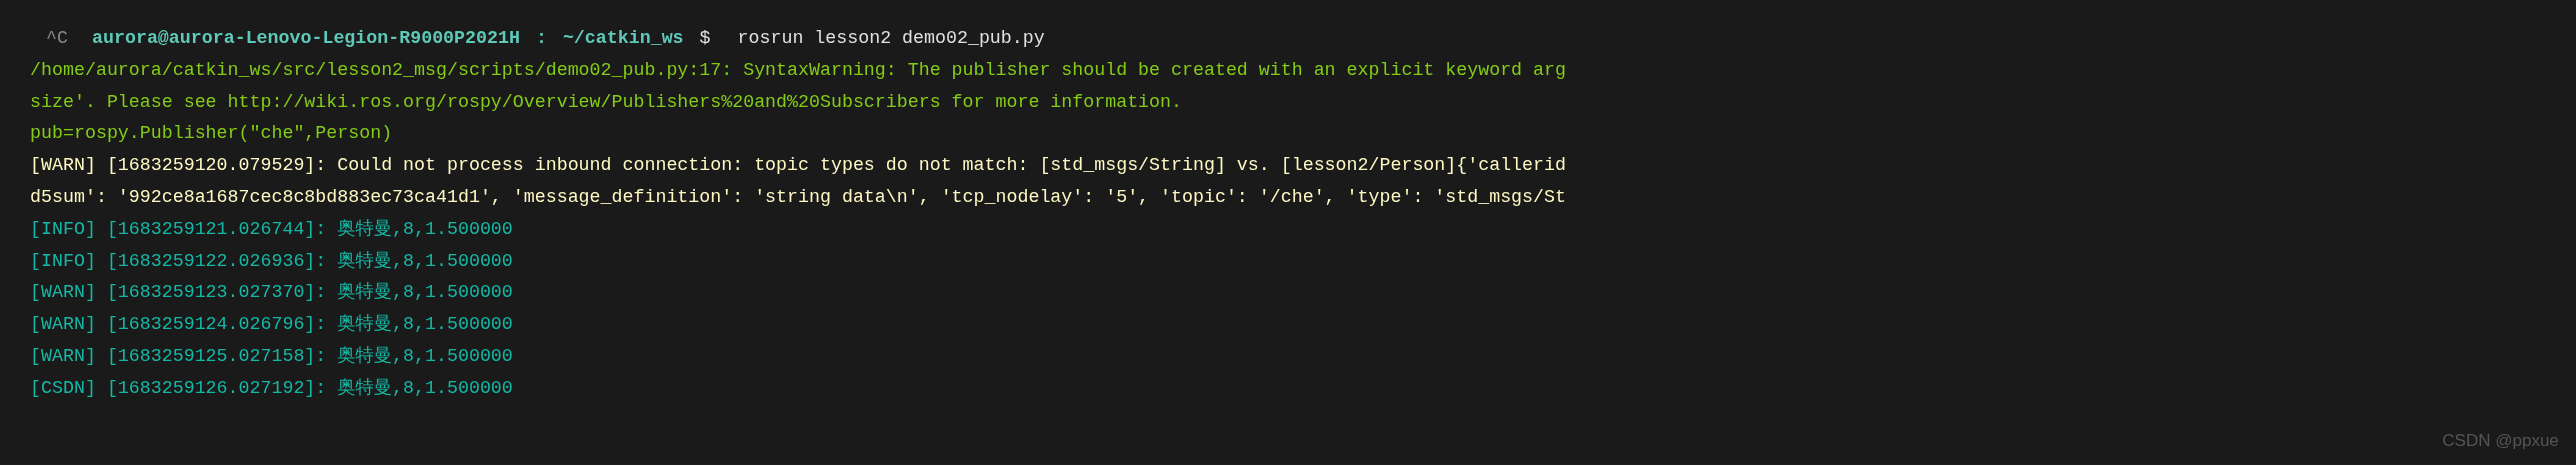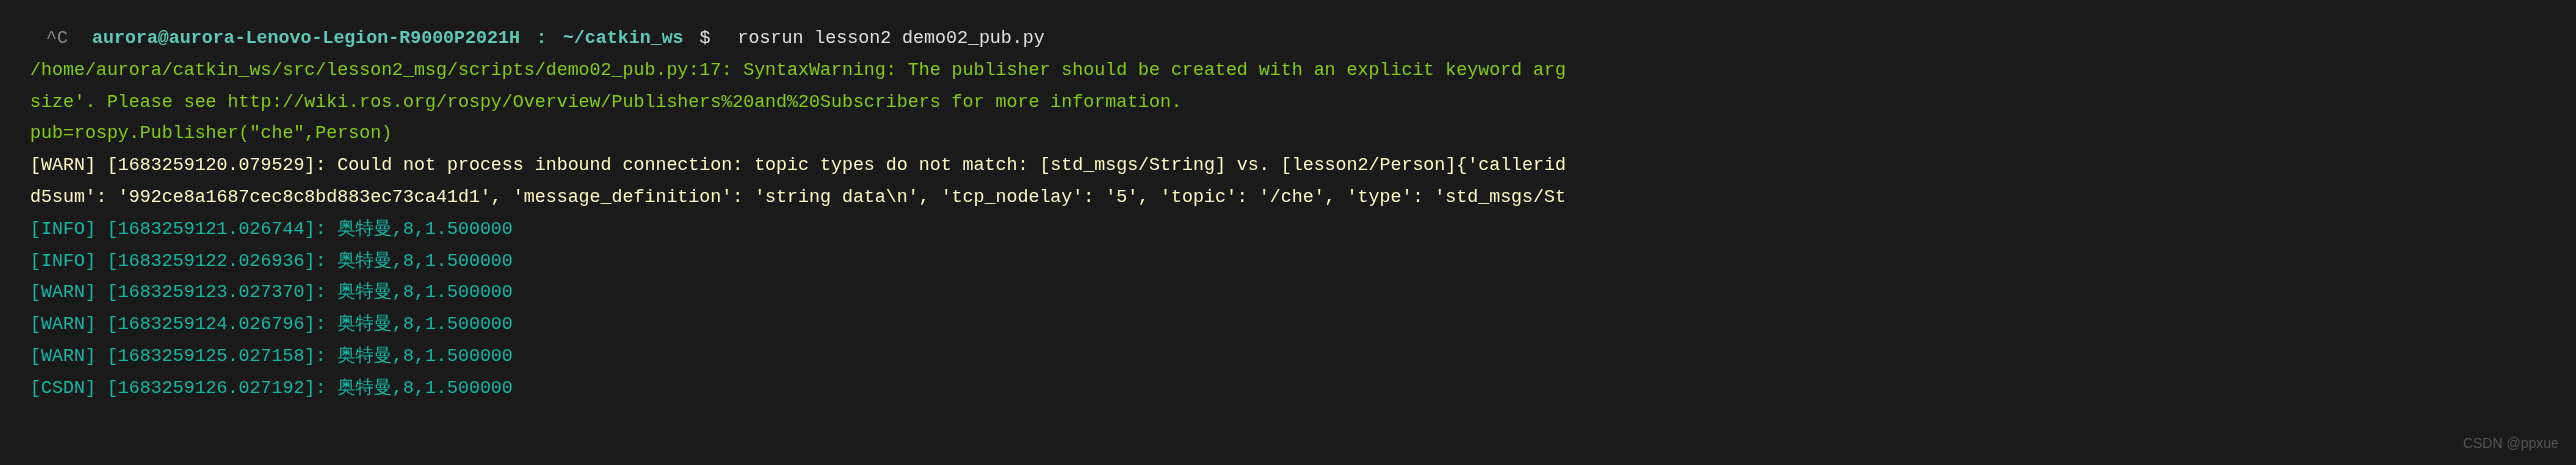--- a/index.html
+++ b/index.html
@@ -46,21 +46,21 @@
       color: #fef9c3;
     }
     .info-text {
       color: #14b8a6;
     }
     .watermark {
       position: absolute;
       bottom: 4.6px;
       right: 9.2px;
       color: #555;
-      font-size: 14px;
+      font-size: 17px;
       font-family: sans-serif;
     }
   </style>
 </head>
 <body>
 
 <div class="line">
   <span class="prompt-caret"><span>^C</span></span><span class="prompt-user">aurora@aurora-Lenovo-Legion-R9000P2021H</span><span class="prompt-user">:</span><span class="prompt-path">~/catkin_ws</span><span class="prompt-dollar">$</span> <span class="command">rosrun lesson2 demo02_pub.py</span>
 </div>
 

